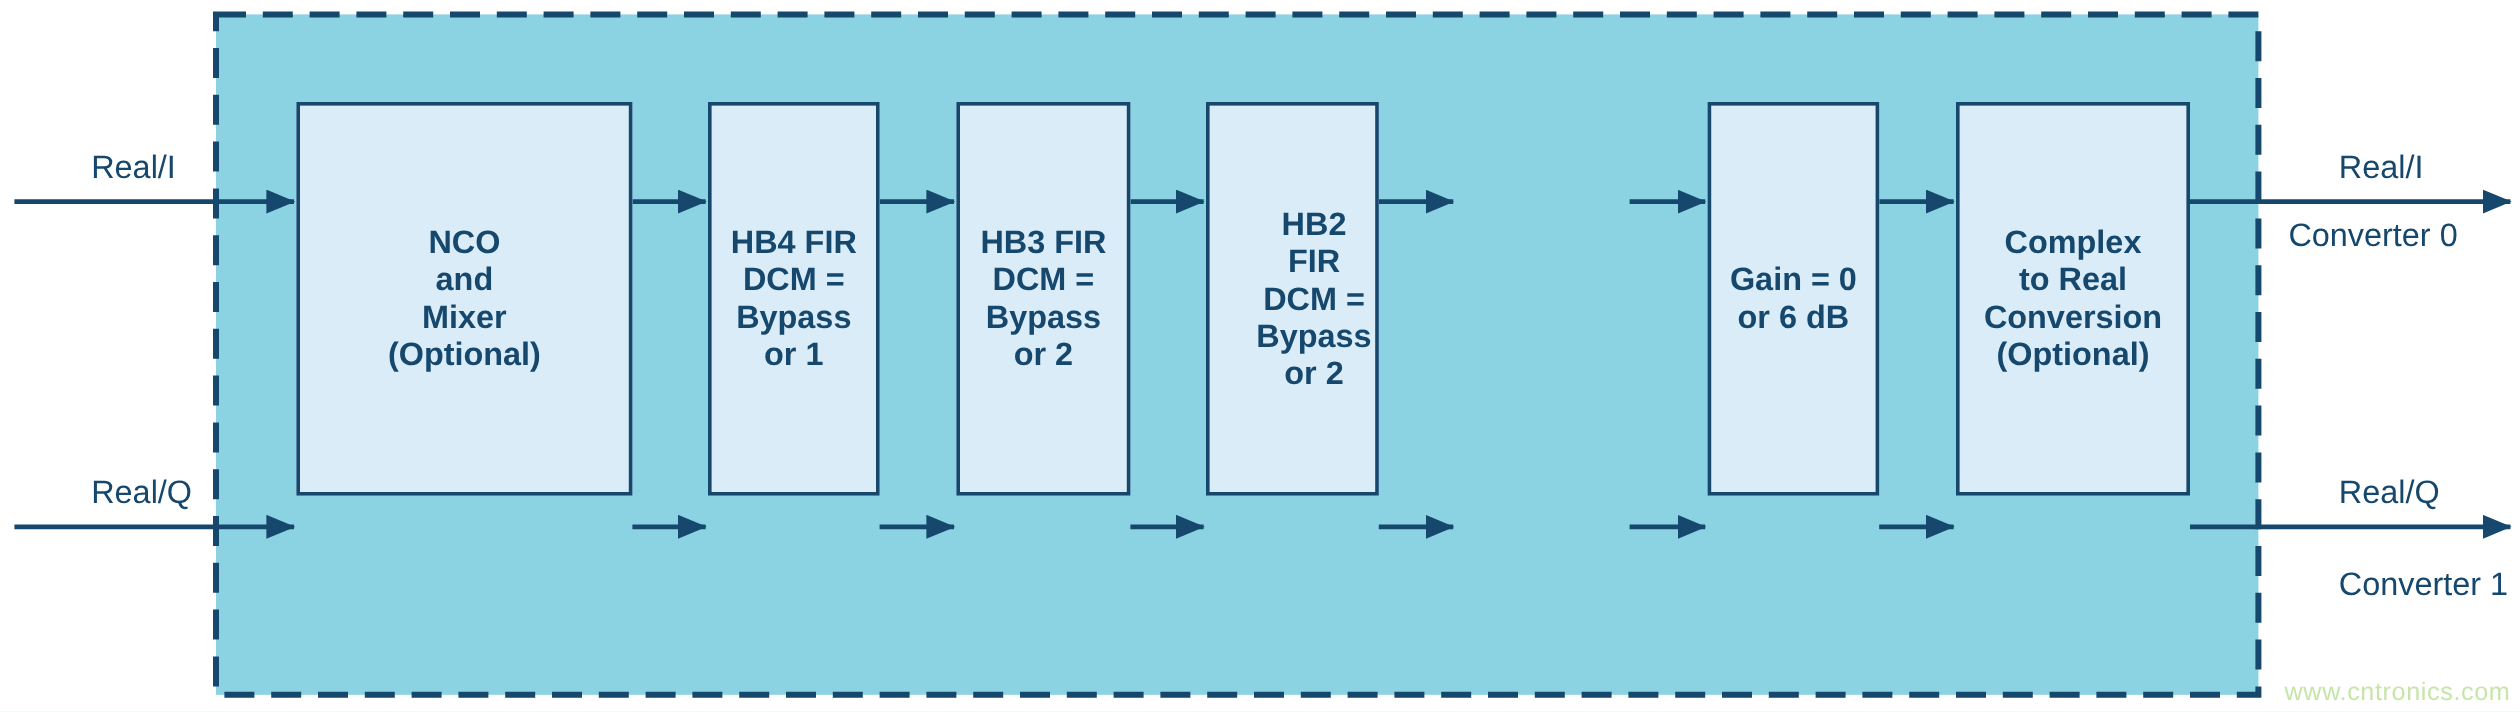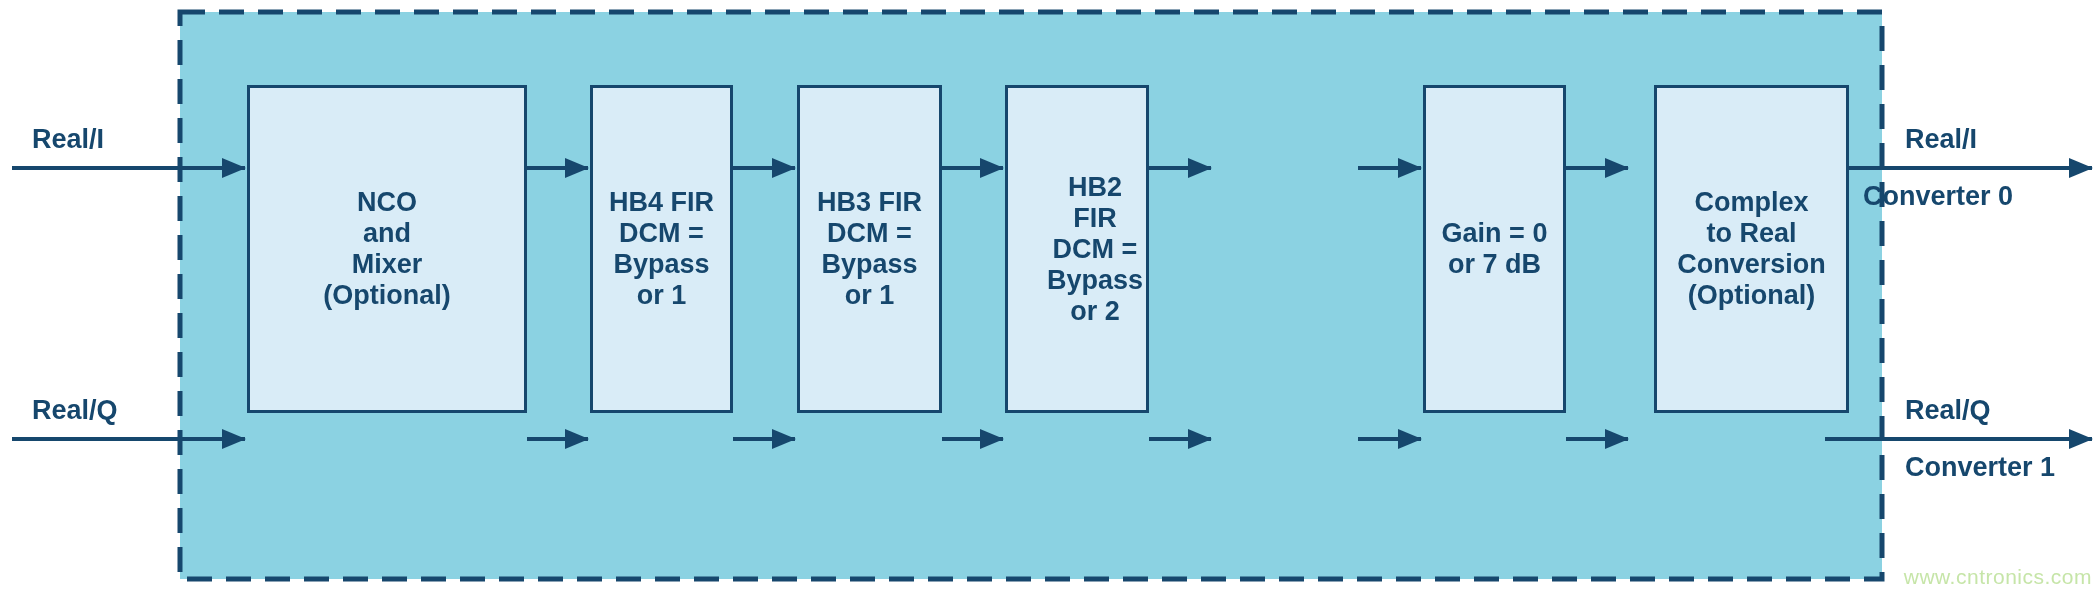--- a/index.html
+++ b/index.html
@@ -41,34 +41,35 @@
     font-weight:bold;
     font-size:27px;line-height:31px;
     white-space:pre-line;
   }
   .b1{left:247px;width:280px;}
   .b2{left:590px;width:143px;}
   .b3{left:797px;width:145px;}
   .b4{left:1005px;width:144px;padding-left:36px;}
   .b5{left:1213px;width:145px;}
   .b6{left:1423px;width:143px;}
-  .b7{left:1630px;width:195px;margin-left:24px;}
+  .b7{left:1630px;width:195px;}
   .sig-label{
     position:absolute;
     color:var(--navy,#16476d);
-    font-weight:bold;
+    font-weight:normal;
     font-size:27px;line-height:27px;
     white-space:nowrap;
+    margin-left:44px;
   }
   .in0{left:32px;top:126px;}
   .in1{left:32px;top:397px;}
   .out-sig0{left:1905px;top:126px;}
   .out-conv0{left:1863px;top:183px;}
   .out-sig1{left:1905px;top:397px;}
-  .out-conv1{left:1905px;top:454px;}
+  .out-conv1{left:1905px;top:474px;}
   .watermark{
     position:absolute;
     right:8px;bottom:4px;
     color:var(--watermark_green,#c6e5a8);
     font-size:21px;
     font-weight:normal;
     letter-spacing:0.5px;
   }
 </style>
 </head>
@@ -108,27 +109,27 @@
 and
 Mixer
 (Optional)</div>
   <div class="block b2">HB4 FIR
 DCM =
 Bypass
 or 1</div>
   <div class="block b3">HB3 FIR
 DCM =
 Bypass
-or 1</div>
+or 2</div>
   <div class="block b4">HB2 FIR
 DCM =
 Bypass
 or 2</div>
   <div class="block b6">Gain = 0
-or 7 dB</div>
+or 6 dB</div>
   <div class="block b7">Complex
 to Real
 Conversion
 (Optional)</div>
 
   <div class="sig-label in0">Real/I</div>
   <div class="sig-label in1">Real/Q</div>
 
   <div class="sig-label out-sig0">Real/I</div>
   <div class="sig-label out-conv0">Converter 0</div>

